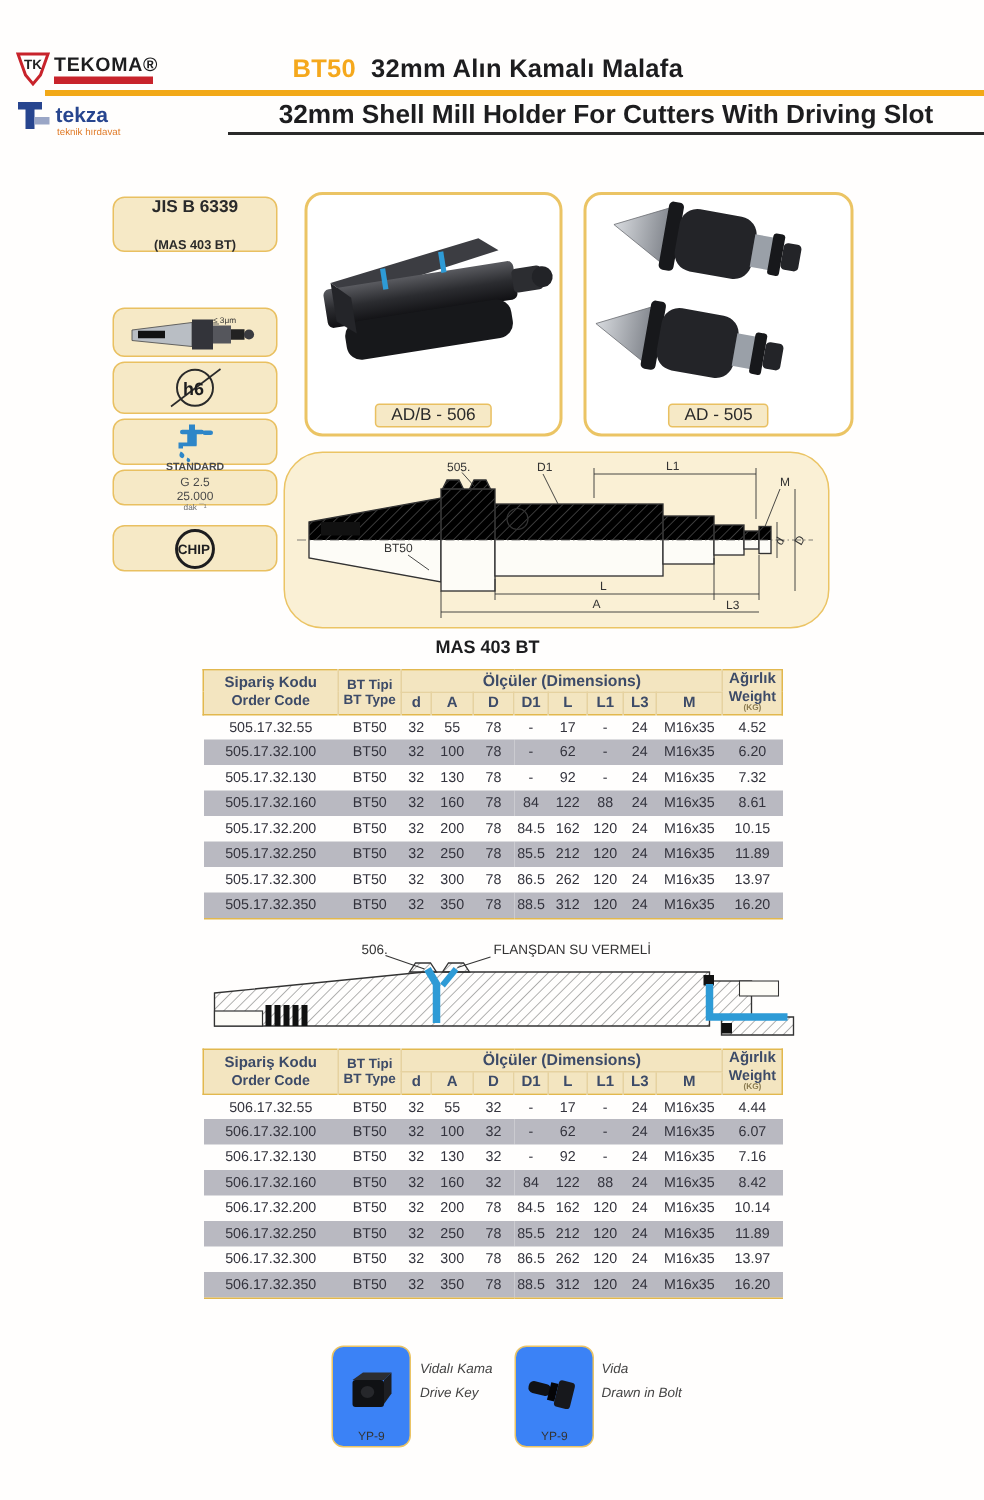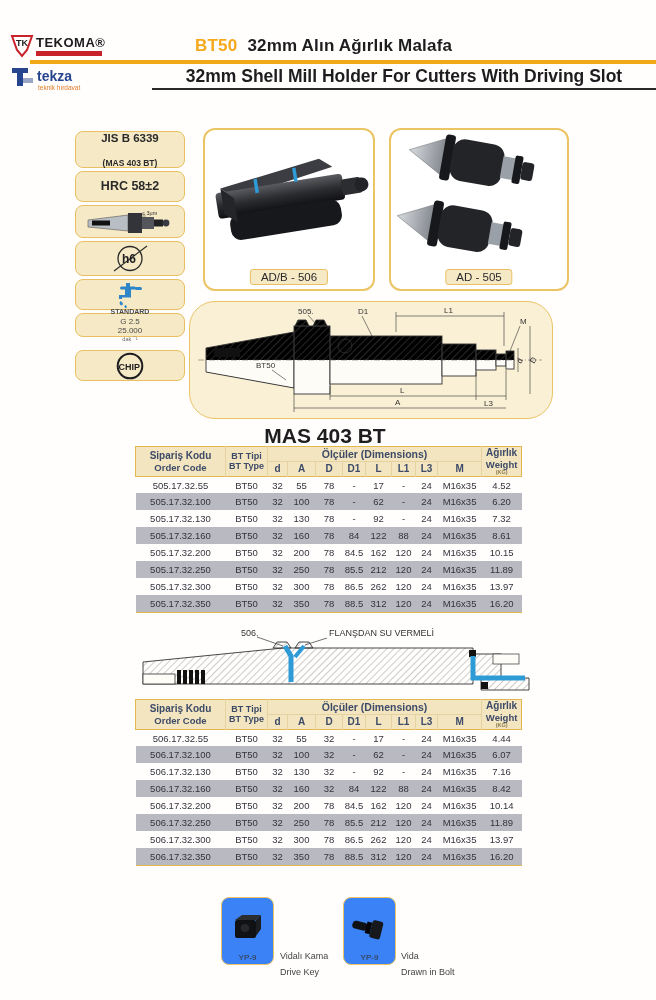--- a/index.html
+++ b/index.html
@@ -28,21 +28,21 @@
   
   .photo-box { position:absolute; top:128px; height:163px; background:#ffffff; border:2px solid #EBC464; border-radius:12px; }
   .photo-box.left  { left:203px; width:172px; }
   .photo-box.right { left:389px; width:180px; }
   .photo-label { position:absolute; bottom:4px; left:50%; transform:translateX(-50%); background:#F6E9C6; border:1px solid #E9C061;
                  border-radius:3px; padding:1px 10px; font-size:11.5px; color:#2a2a2a; white-space:nowrap; }
 
   
   .draw1-box { position:absolute; left:189px; top:301px; width:364px; height:118px; background:#FAF0D5;
                border:1.5px solid #EBC464; border-radius:26px; }
-  .mas-caption { position:absolute; left:240px; top:424px; width:170px; text-align:center; font-size:21px; font-weight:bold; color:#1d1d1f; }
+  .mas-caption { position:absolute; left:240px; top:424px; width:170px; text-align:center; font-size:12px; font-weight:bold; color:#1d1d1f; }
 
   
   .data-table { position:absolute; left:135px; width:386px; border-collapse:collapse; table-layout:fixed;
                 font-size:9.5px; color:#33333d; }
   .data-table.t1 { top:446px; }
   .data-table.t2 { top:699px; }
   .data-table thead th { background:#F3E5C0; color:#3D4B68; font-weight:bold; vertical-align:middle; padding:0; }
   .data-table thead { border:1.5px solid #E2B84E; }
   .data-table thead th.sep { border-left:1px solid #E6D2A0; }
   .data-table th.dims { font-size:10.5px; border-bottom:1px solid #E6D2A0; height:13px; }
@@ -55,21 +55,21 @@
   .data-table { border-bottom:1.5px solid #E2B84E; }
 
   
   .draw2 { position:absolute; left:133px; top:626px; width:400px; height:72px; }
 
   
   .acc-box { position:absolute; top:897px; width:53px; height:68px; background:#3b82f6; border:1.5px solid #EBC464; border-radius:8px; }
   .acc-box.a1 { left:221px; }
   .acc-box.a2 { left:343px; }
   .acc-code { position:absolute; bottom:2px; width:100%; text-align:center; font-size:8px; color:#333; }
-  .acc-text { position:absolute; top:948px; font-size:9px; color:#444; line-height:1.8; }
+  .acc-text { position:absolute; top:904px; font-size:9px; color:#444; line-height:1.8;font-style:italic; }
   .acc-text.a1 { left:280px; }
   .acc-text.a2 { left:401px; }
 
   svg text { font-family:"Liberation Sans", sans-serif; }
 </style>
 </head>
 <body>
 
 <div id="page">
 
@@ -82,34 +82,31 @@
 
   <svg class="logo-tekza" viewBox="0 0 120 28">
     <rect x="2" y="2" width="16" height="5" fill="#27458F"></rect>
     <rect x="7" y="2" width="6" height="18" fill="#27458F"></rect>
     <rect x="13" y="12" width="10" height="5" fill="#9aa6c6"></rect>
     <text x="27" y="15" font-size="14" font-weight="bold" fill="#27458F">tekza</text>
     <text x="28" y="24" font-size="6.5" fill="#E07B28">teknik hırdavat</text>
   </svg>
 
   <div class="title-line1">
-    <span class="title-code">BT50</span><span class="title-tr">32mm Alın Ağırlık Malafa</span>
+    <span class="title-code">BT50</span><span class="title-tr">32mm Alın Kamalı Malafa</span>
   </div>
   <div class="orange-rule"></div>
   <div class="title-line2">32mm Shell Mill Holder For Cutters With Driving Slot</div>
   <div class="dark-rule"></div>
 
   <div class="spec-box" style="top:131px;height:37px;gap:12px;">
     <div class="spec-line-big">JIS B 6339</div>
     <div class="spec-line-small">(MAS 403 BT)</div>
   </div>
 
-  <div class="spec-box" style="top:171px;height:31px;">
-    <div class="spec-line-big" style="font-size:12.5px;">HRC 58±2</div>
-  </div>
 
   <div class="spec-box" style="top:205px;height:33px;">
     <svg width="100" height="28" viewBox="0 0 100 28">
       <text x="62" y="7" font-size="5.5" fill="#333">≤ 3μm</text>
       <path d="M58 8 L52 12 M58 8 L66 8" stroke="#555" stroke-width="0.6" fill="none"></path>
       <polygon points="8,12 48,7 48,23 8,19" fill="#b9bec4" stroke="#555" stroke-width="0.6"></polygon>
       <rect x="12" y="12.5" width="18" height="5" fill="#111"></rect>
       <rect x="48" y="5" width="14" height="20" fill="#33343a"></rect>
       <rect x="62" y="9" width="12" height="12" fill="#55565c"></rect>
       <rect x="74" y="11.5" width="9" height="7" fill="#222"></rect>

